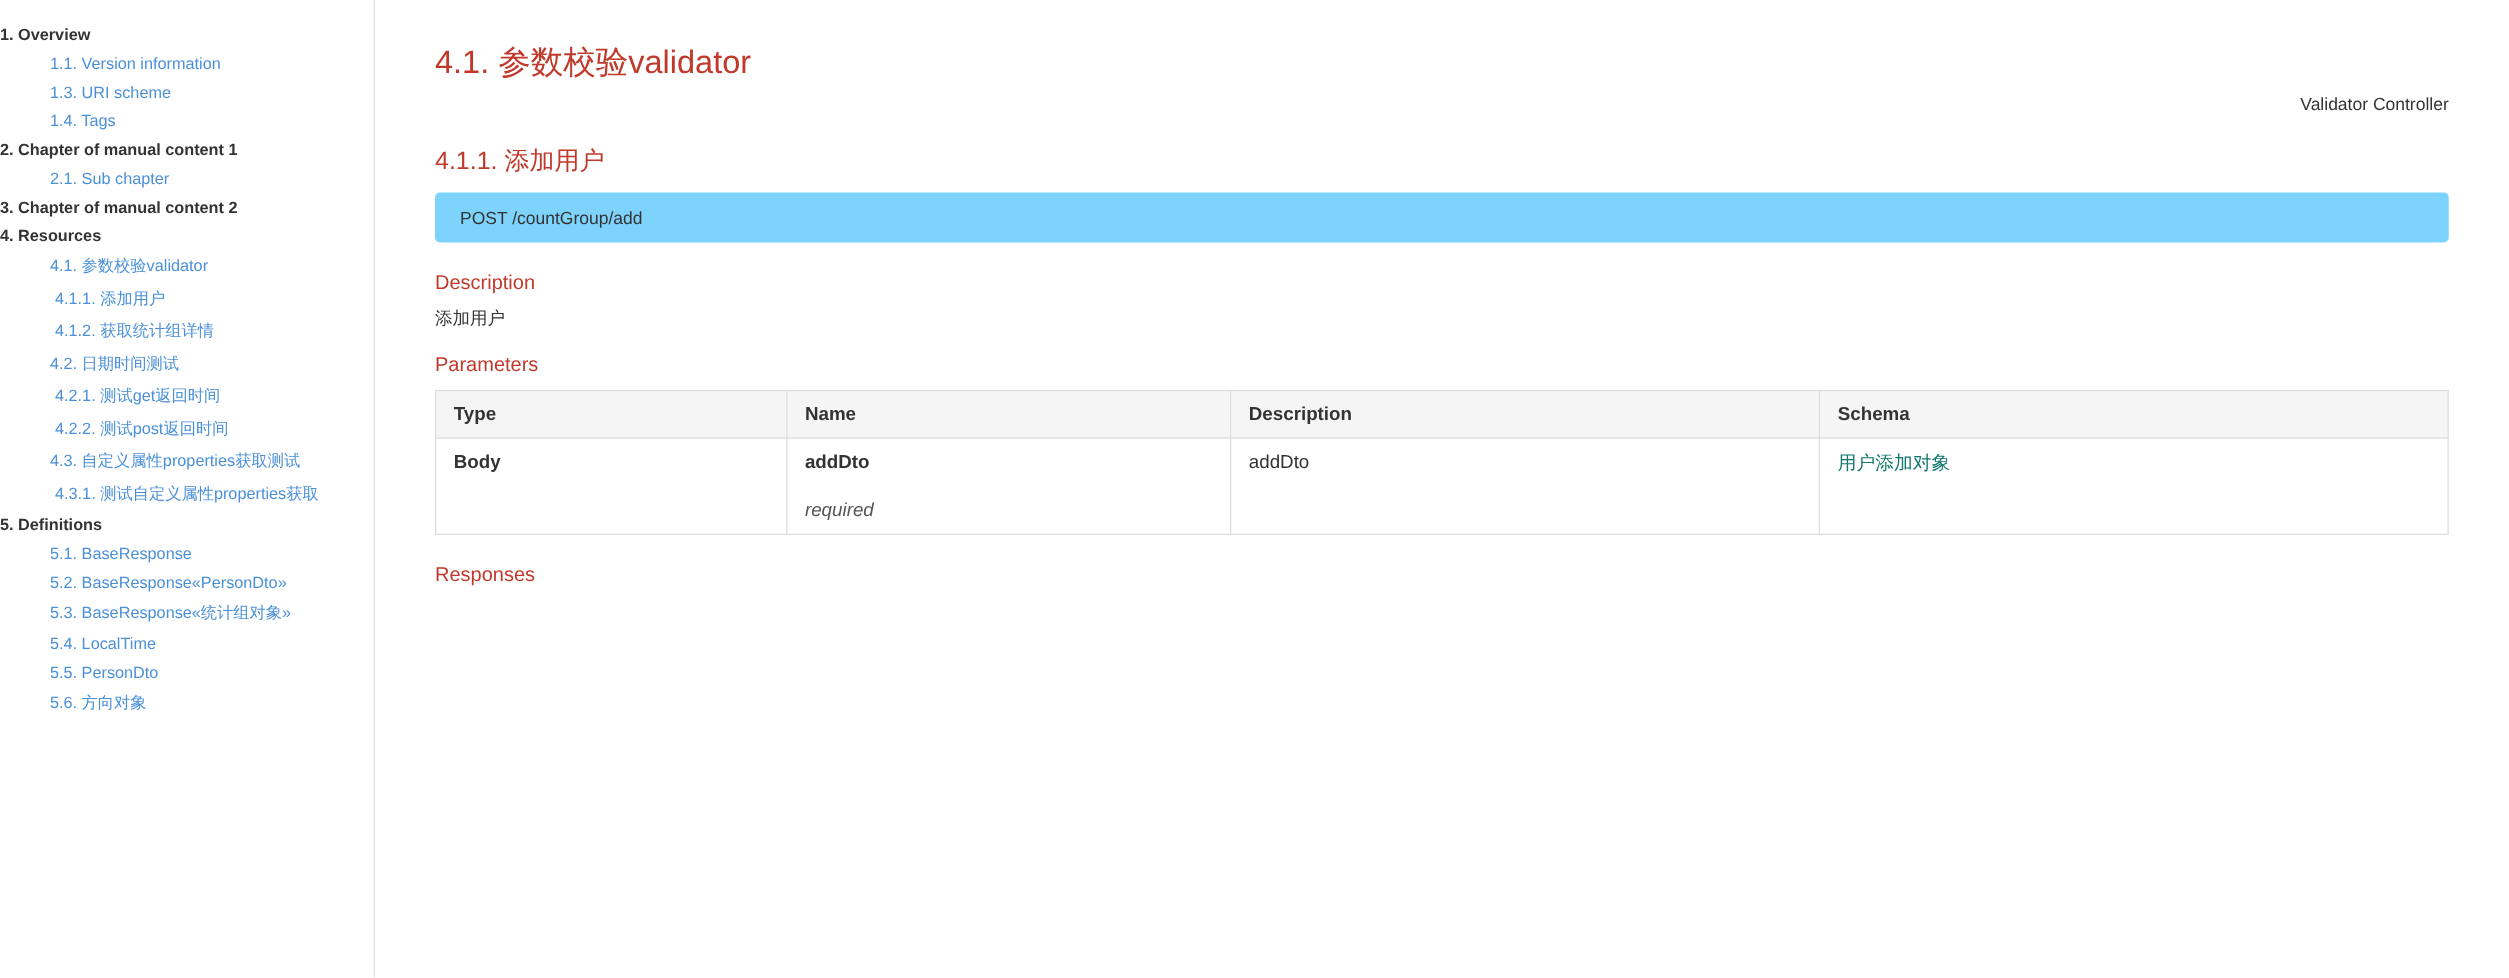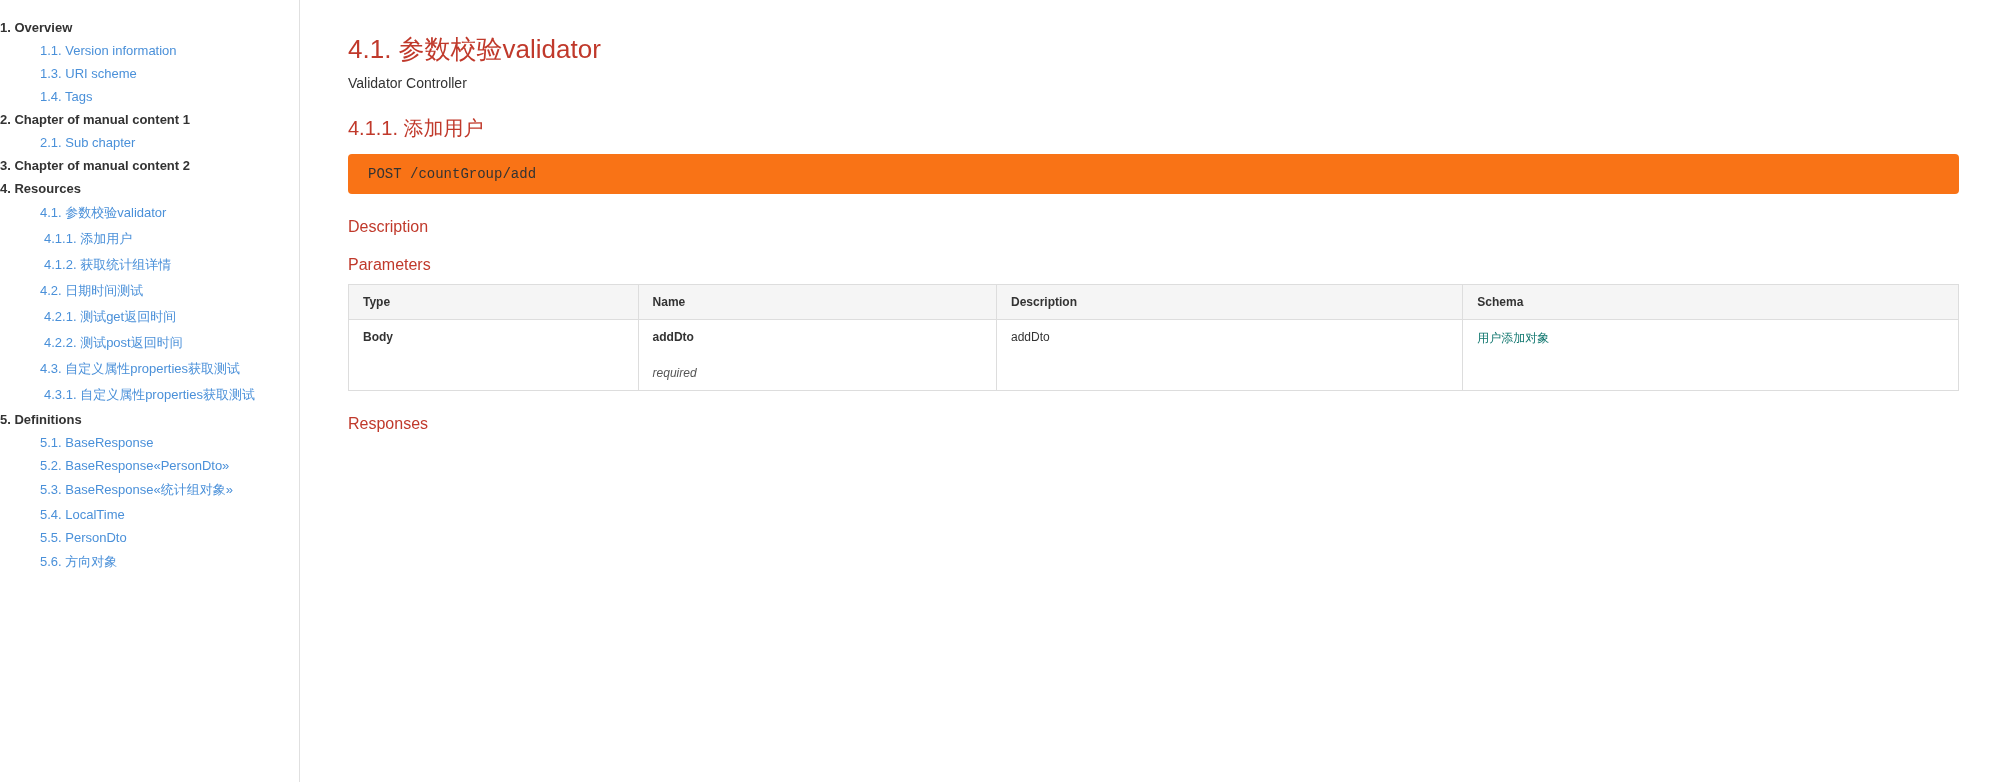--- a/index.html
+++ b/index.html
@@ -52,27 +52,28 @@
       font-weight: 500;
       color: #c0392b;
       margin-bottom: 12px;
       margin-top: 24px;
     }
 
     .subtitle {
       font-size: 14px;
       color: #333;
       margin-bottom: 20px;
+      text-align: right;
     }
 
     .code-block {
-      background: #f97316;
+      background: #7dd3fc;
       border-radius: 4px;
       padding: 12px 20px;
-      font-family: Liberation Mono, monospace;
+      font-family: Liberation Sans, sans-serif;
       font-size: 14px;
       color: #333;
       margin-bottom: 24px;
     }
 
     .section-label {
       font-size: 16px;
       color: #c0392b;
       margin-bottom: 10px;
       margin-top: 20px;
@@ -81,21 +82,21 @@
     .description-text {
       font-size: 14px;
       color: #333;
       margin-bottom: 16px;
     }
 
     table {
       width: 100%;
       border-collapse: collapse;
       margin-bottom: 24px;
-      font-size: 12px;
+      font-size: 15px;
       padding-left: 43px;
     }
     table th {
       background: #f5f5f5;
       border: 1px solid #ddd;
       padding: 10px 14px;
       text-align: left;
       font-weight: 600;
     }
     table td {
@@ -128,39 +129,40 @@
     <a class="nav-item level-2" href="#">2.1. Sub chapter</a>
     <a class="nav-item level-1" href="#">3. Chapter of manual content 2</a>
     <a class="nav-item level-1" href="#">4. Resources</a>
     <a class="nav-item level-2" href="#">4.1. 参数校验validator</a>
     <a class="nav-item level-3" href="#">4.1.1. 添加用户</a>
     <a class="nav-item level-3" href="#">4.1.2. 获取统计组详情</a>
     <a class="nav-item level-2" href="#">4.2. 日期时间测试</a>
     <a class="nav-item level-3" href="#">4.2.1. 测试get返回时间</a>
     <a class="nav-item level-3" href="#">4.2.2. 测试post返回时间</a>
     <a class="nav-item level-2" href="#">4.3. 自定义属性properties获取测试</a>
-    <a class="nav-item level-3" href="#">4.3.1. 自定义属性properties获取测试</a>
+    <a class="nav-item level-3" href="#">4.3.1. 测试自定义属性properties获取</a>
     <a class="nav-item level-1" href="#">5. Definitions</a>
     <a class="nav-item level-2" href="#">5.1. BaseResponse</a>
     <a class="nav-item level-2" href="#">5.2. BaseResponse«PersonDto»</a>
     <a class="nav-item level-2" href="#">5.3. BaseResponse«统计组对象»</a>
     <a class="nav-item level-2" href="#">5.4. LocalTime</a>
     <a class="nav-item level-2" href="#">5.5. PersonDto</a>
     <a class="nav-item level-2" href="#">5.6. 方向对象</a>
   </nav>
 
 <main id="main">
   <h1 class="section-title">4.1. 参数校验validator</h1>
   <div class="subtitle">Validator Controller</div>
 
   <h2 class="section-title">4.1.1. 添加用户</h2>
 
   <div class="code-block">POST /countGroup/add</div>
 
   <div class="section-label">Description</div>
+  <div class="description-text">添加用户</div>
 
   <div class="section-label">Parameters</div>
 
   <table>
     <thead>
       <tr>
         <th>Type</th>
         <th>Name</th>
         <th>Description</th>
         <th>Schema</th>

